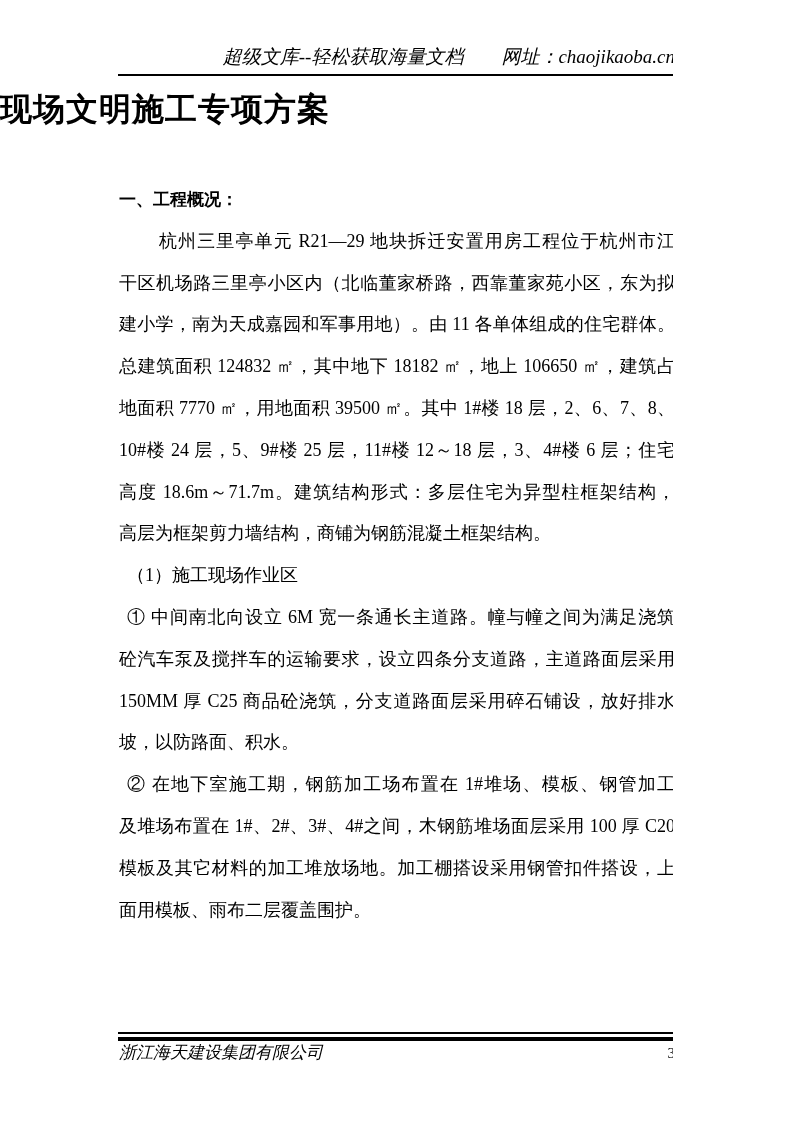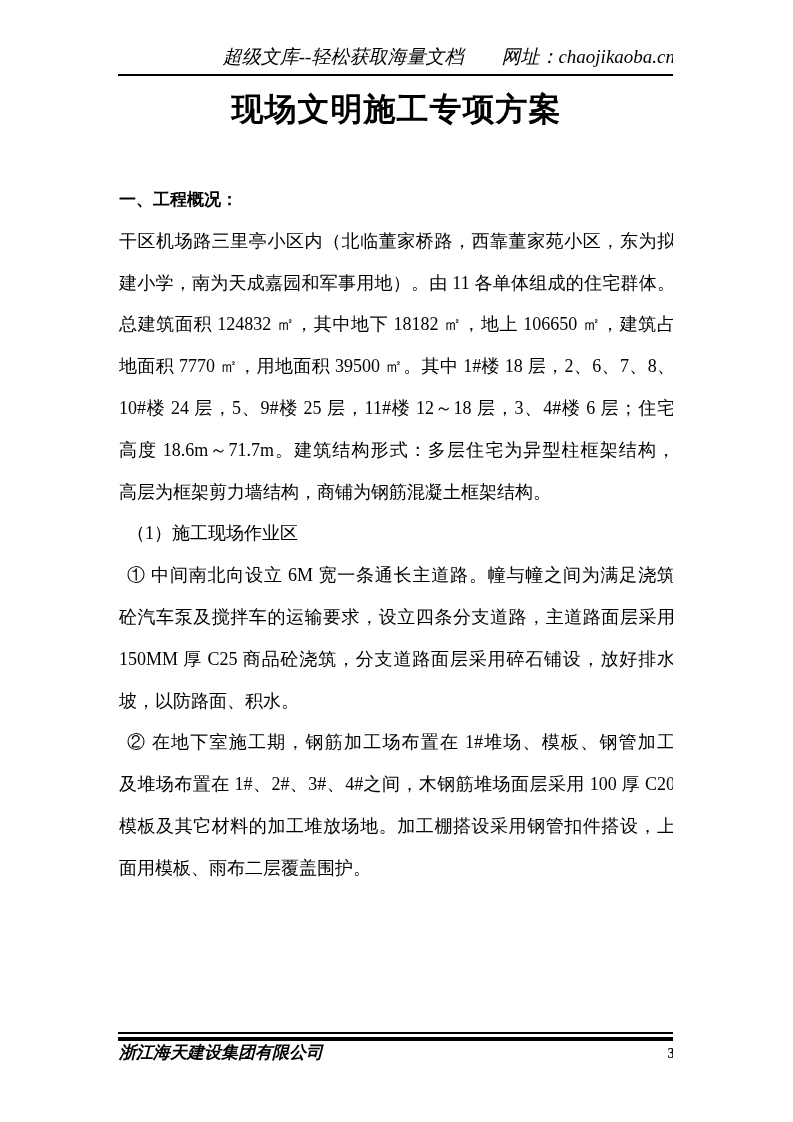--- a/index.html
+++ b/index.html
@@ -32,21 +32,21 @@
     width: 557px;
     border-top: 2px solid #000000;
   }
   
   .doc-title {
     position: absolute;
     left: 0;
     top: 88px;
     width: 793px;
     margin: 0;
-    text-align: center;
+    text-align: left;
     font-size: 32px;
     font-weight: bold;
     letter-spacing: 1px;
     line-height: 42px;
   }
   
   .doc-body {
     position: absolute;
     left: 119px;
     top: 179px;
@@ -70,37 +70,37 @@
     border-bottom: 4px solid #000000;
   }
   .footer {
     position: absolute;
     left: 119px;
     top: 1042px;
     width: 556px;
     display: flex;
     justify-content: space-between;
     align-items: baseline;
-    font-weight: bold;
   }
   .company { font-style: italic; font-size: 17px; line-height: 22px; }
   .pagenum { font-size: 15px; line-height: 22px; }
 </style>
 </head>
 <body>
 
 <div class="page">
 
   <div class="header-text">超级文库--轻松获取海量文档　　网址：chaojikaoba.cn</div>
   <div class="header-rule"></div>
 
   <h1 class="doc-title">现场文明施工专项方案</h1>
 
   <div class="doc-body">
     <div class="line h">一、工程概况：</div>
+    <div class="line full ind2">杭州三里亭单元 R21—29 地块拆迁安置用房工程位于杭州市江</div>
     <div class="line full">干区机场路三里亭小区内（北临董家桥路，西靠董家苑小区，东为拟</div>
     <div class="line full">建小学，南为天成嘉园和军事用地）。由 11 各单体组成的住宅群体。</div>
     <div class="line full">总建筑面积 124832 ㎡，其中地下 18182 ㎡，地上 106650 ㎡，建筑占</div>
     <div class="line full">地面积 7770 ㎡，用地面积 39500 ㎡。其中 1#楼 18 层，2、6、7、8、</div>
     <div class="line full">10#楼 24 层，5、9#楼 25 层，11#楼 12～18 层，3、4#楼 6 层；住宅</div>
     <div class="line full">高度 18.6m～71.7m。建筑结构形式：多层住宅为异型柱框架结构，</div>
     <div class="line">高层为框架剪力墙结构，商铺为钢筋混凝土框架结构。</div>
     <div class="line ind1">（1）施工现场作业区</div>
     <div class="line full ind1">① 中间南北向设立 6M 宽一条通长主道路。幢与幢之间为满足浇筑</div>
     <div class="line full">砼汽车泵及搅拌车的运输要求，设立四条分支道路，主道路面层采用</div>

